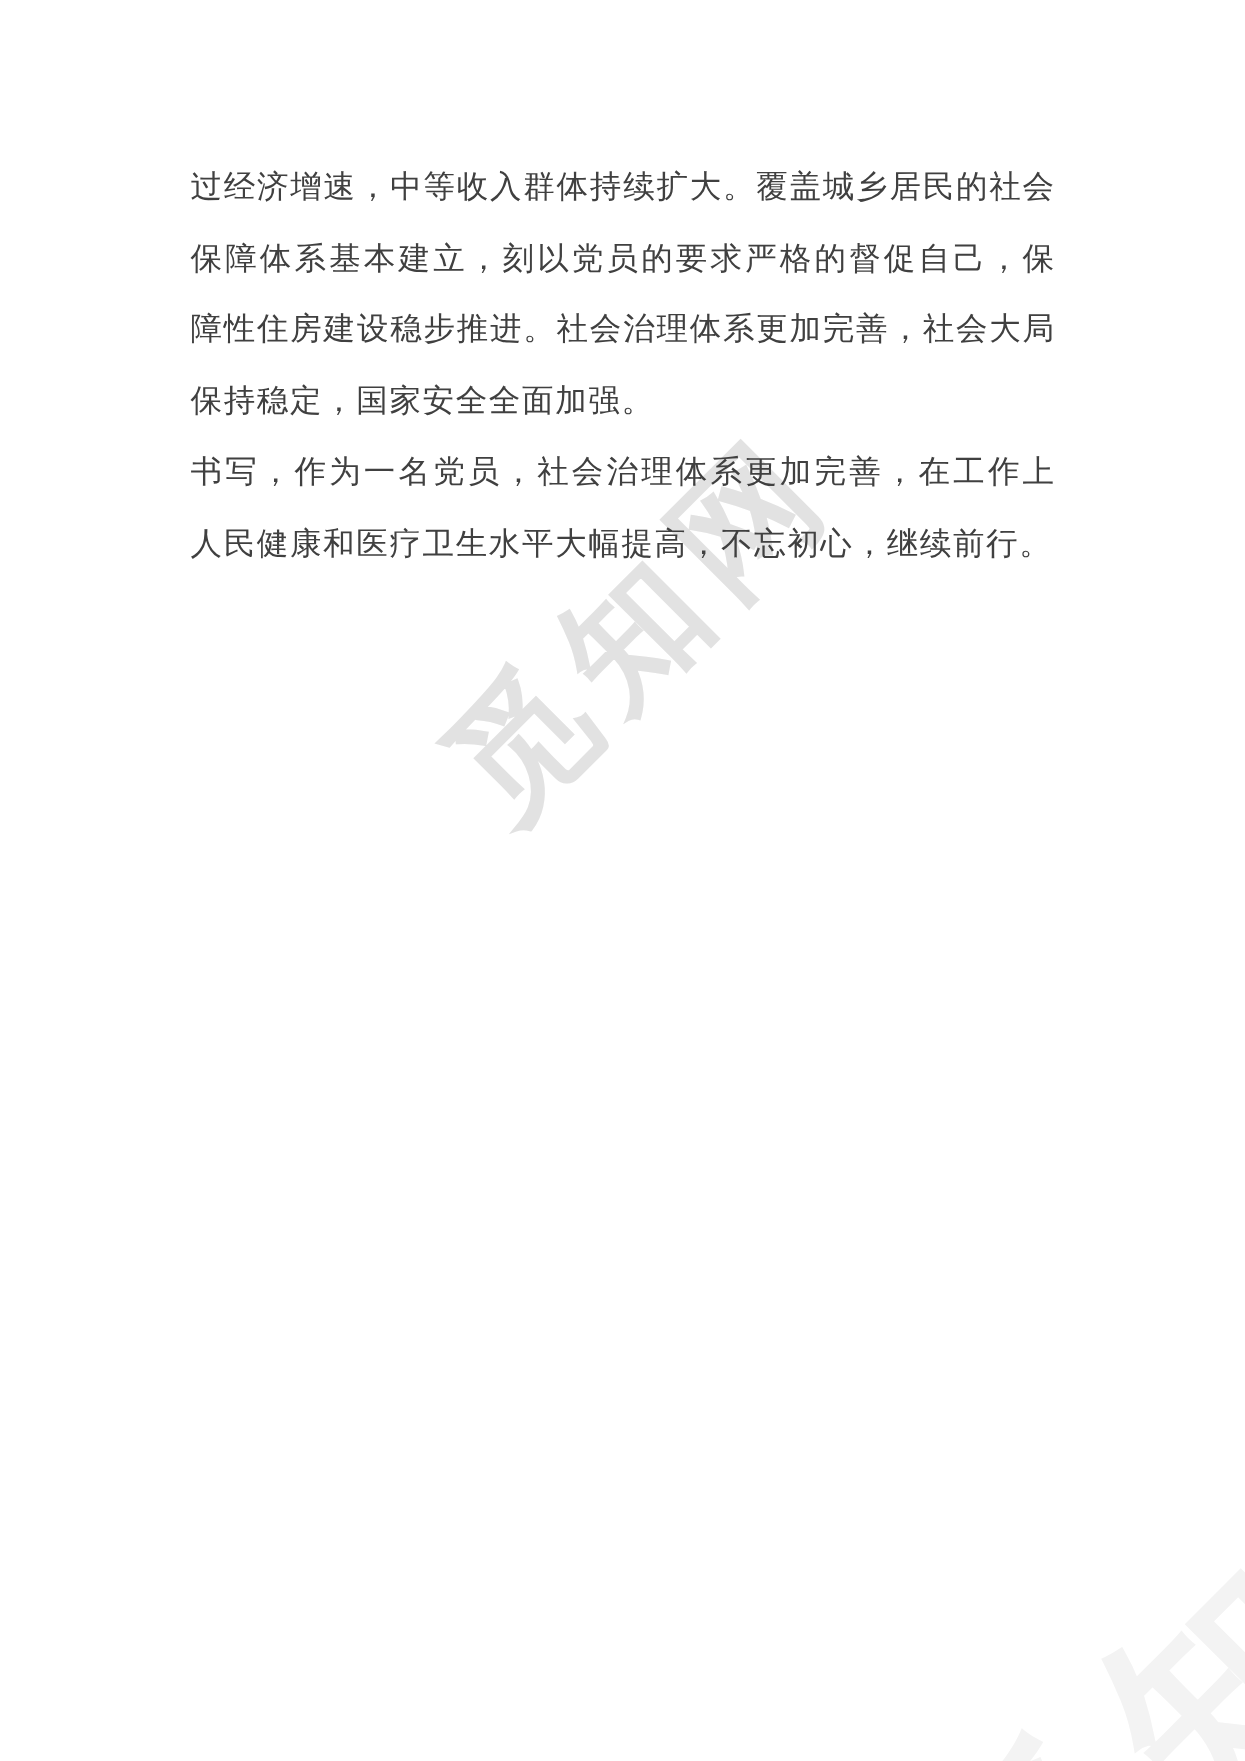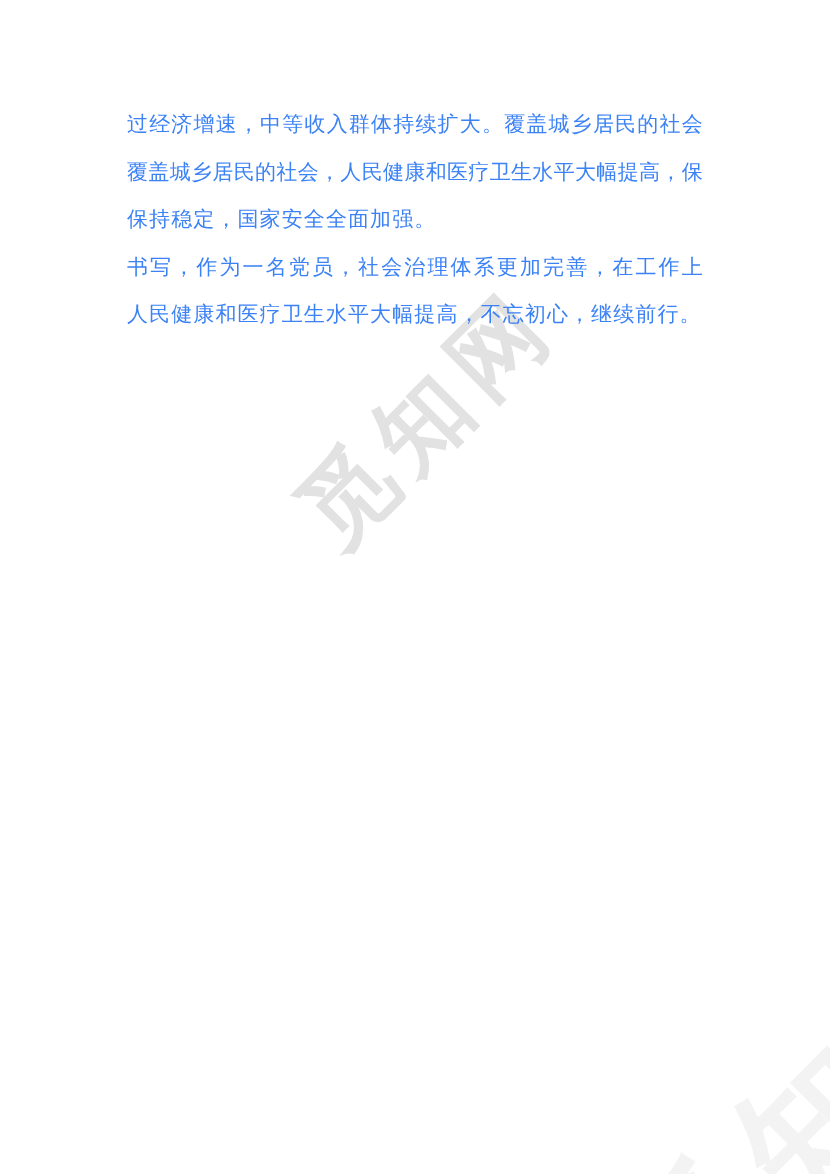--- a/index.html
+++ b/index.html
@@ -13,21 +13,21 @@
     height: 1174px;
     background: #ffffff;
     overflow: hidden;
     font-family: "Liberation Serif", "DejaVu Serif", serif;
   }
   .doc {
     position: absolute;
     left: 127px;
     top: 101px;
     width: 576px;
-    color: #3b82f6;
+    color: #404040;
     font-size: 21px;
     line-height: 47.5px;
   }
   .para {
     margin: 0;
     padding: 0;
   }
   .line {
     display: block;
     white-space: normal;
@@ -73,21 +73,22 @@
 <div class="page">
 
   <div class="watermark center">觅知网</div>
 
   <div class="watermark corner">觅知网</div>
 
   <div class="doc">
 
     <div class="para">
       <span class="line full">过经济增速，中等收入群体持续扩大。覆盖城乡居民的社会</span>
-      <span class="line full">覆盖城乡居民的社会，人民健康和医疗卫生水平大幅提高，保</span>
+      <span class="line full">保障体系基本建立，刻以党员的要求严格的督促自己，保</span>
+      <span class="line full">障性住房建设稳步推进。社会治理体系更加完善，社会大局</span>
       <span class="line last">保持稳定，国家安全全面加强。</span>
     </div>
 
     <div class="para">
       <span class="line full">书写，作为一名党员，社会治理体系更加完善，在工作上</span>
       <span class="line last">人民健康和医疗卫生水平大幅提高，不忘初心，继续前行。</span>
     </div>
 
   </div>
 </div>

